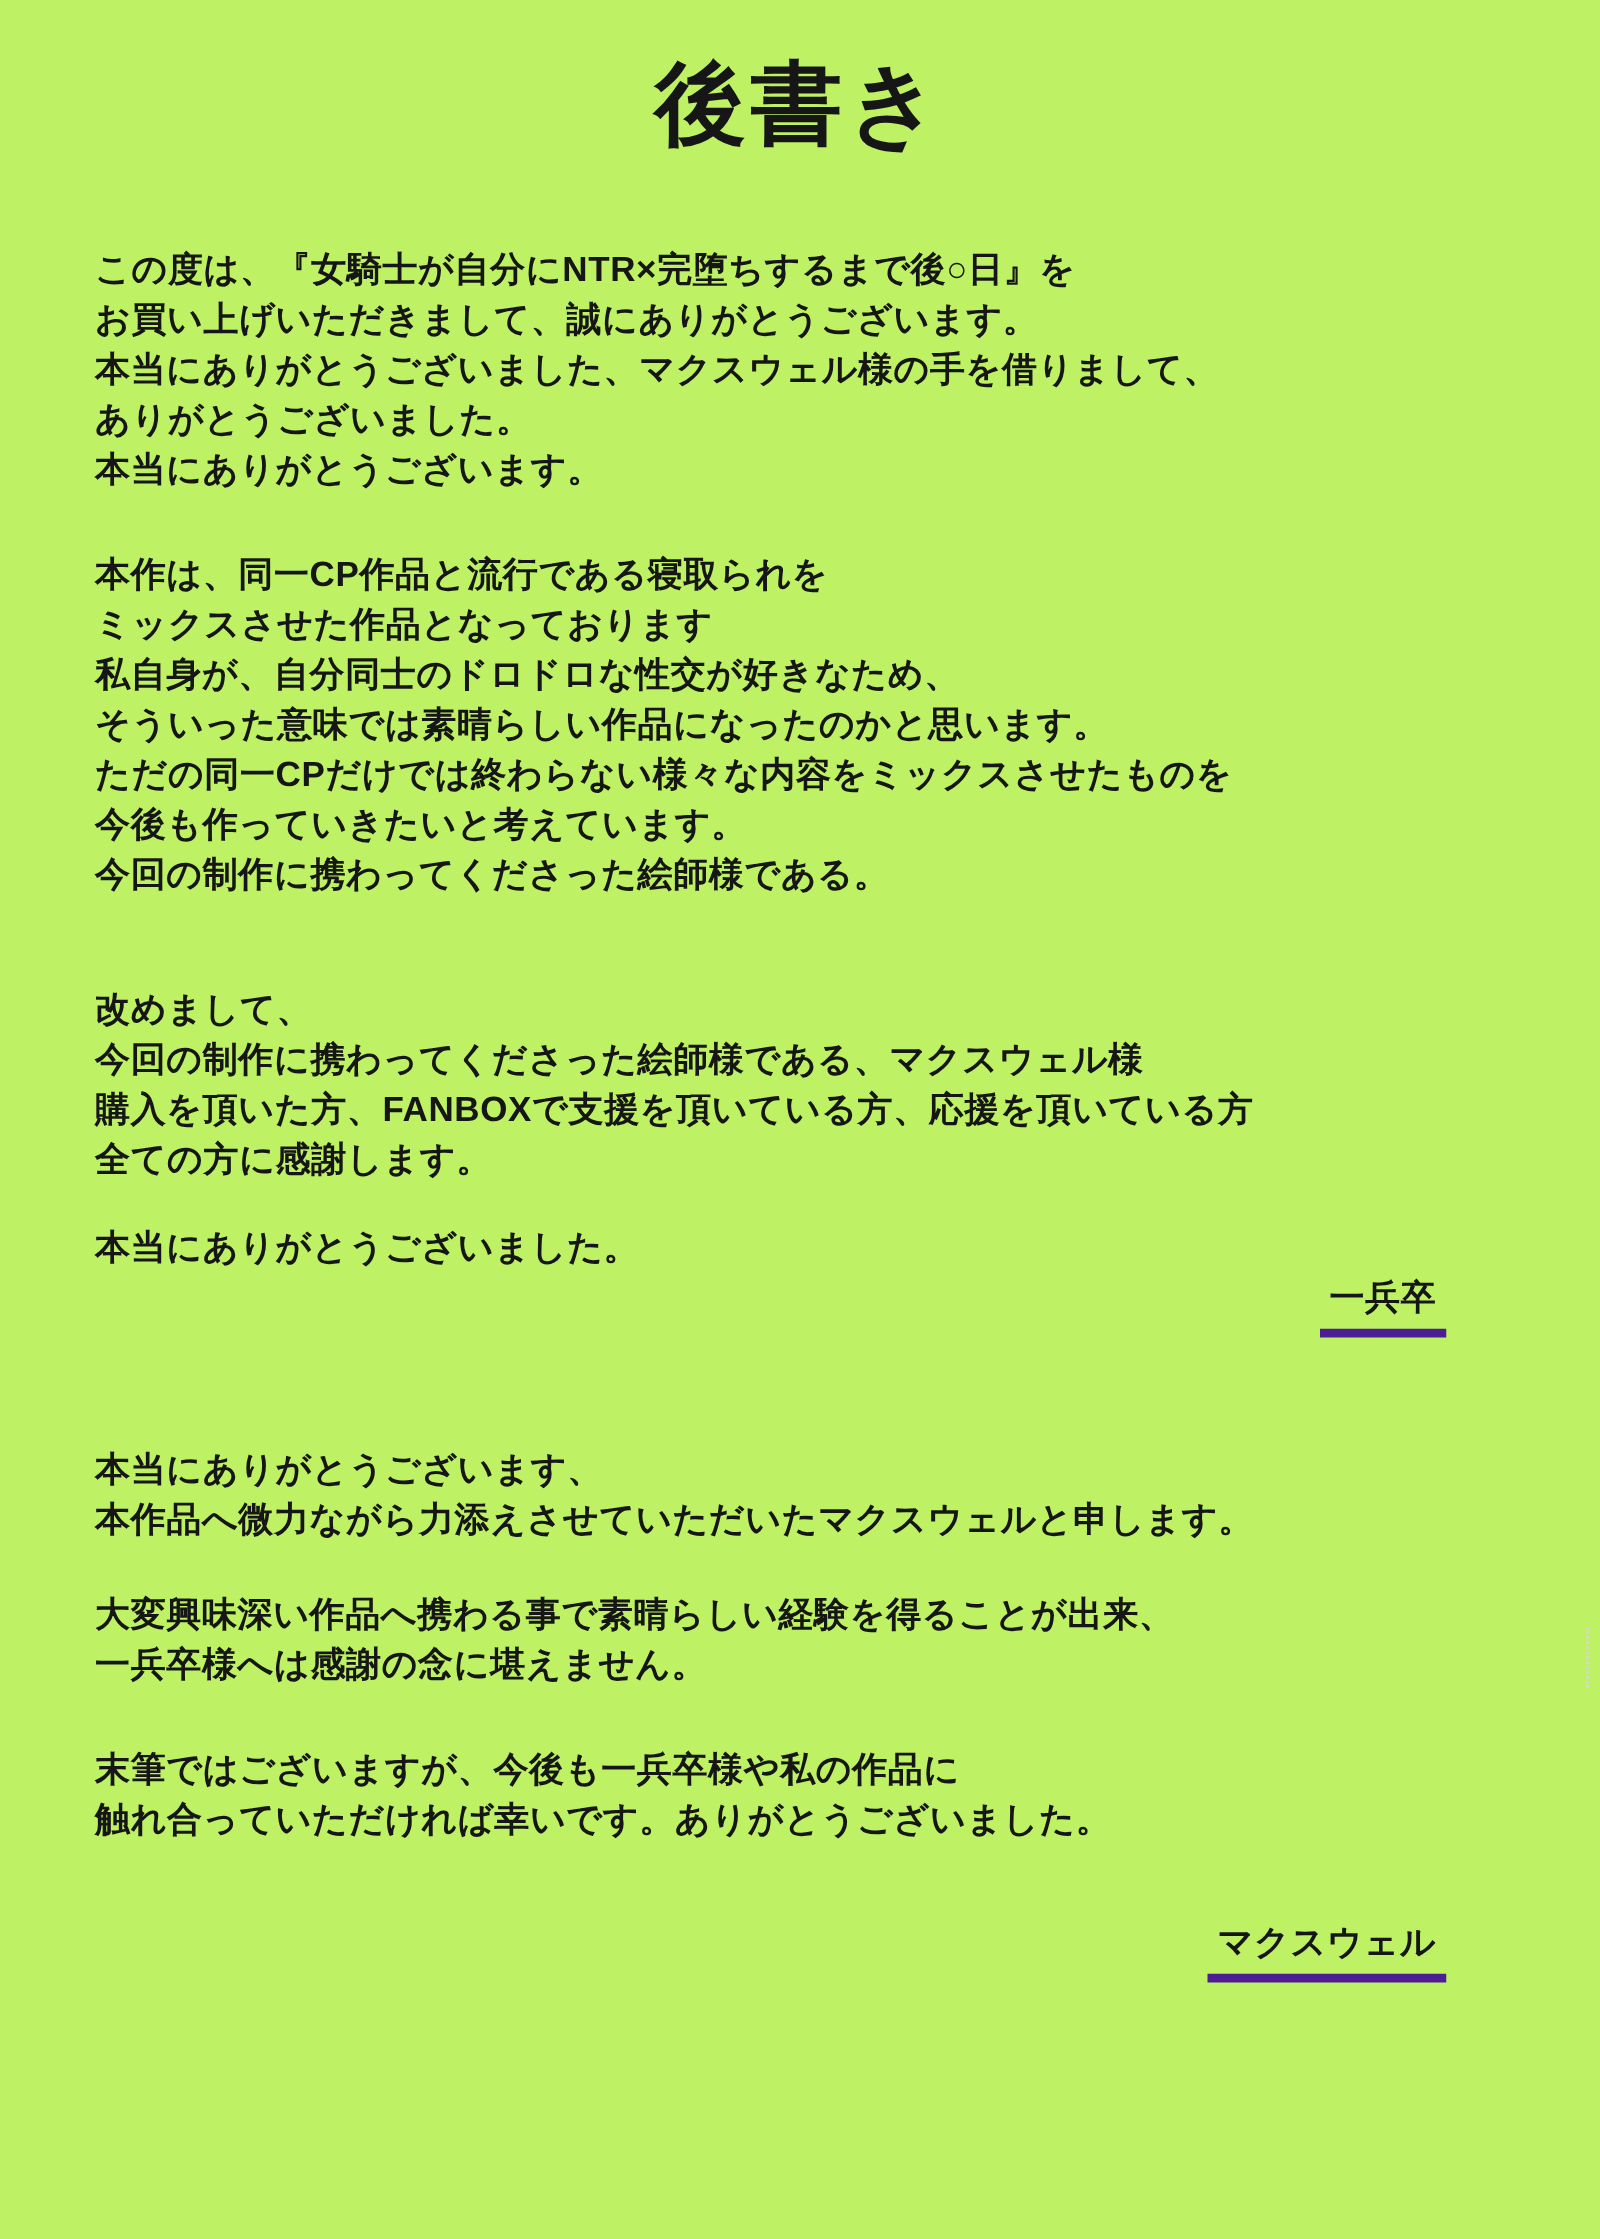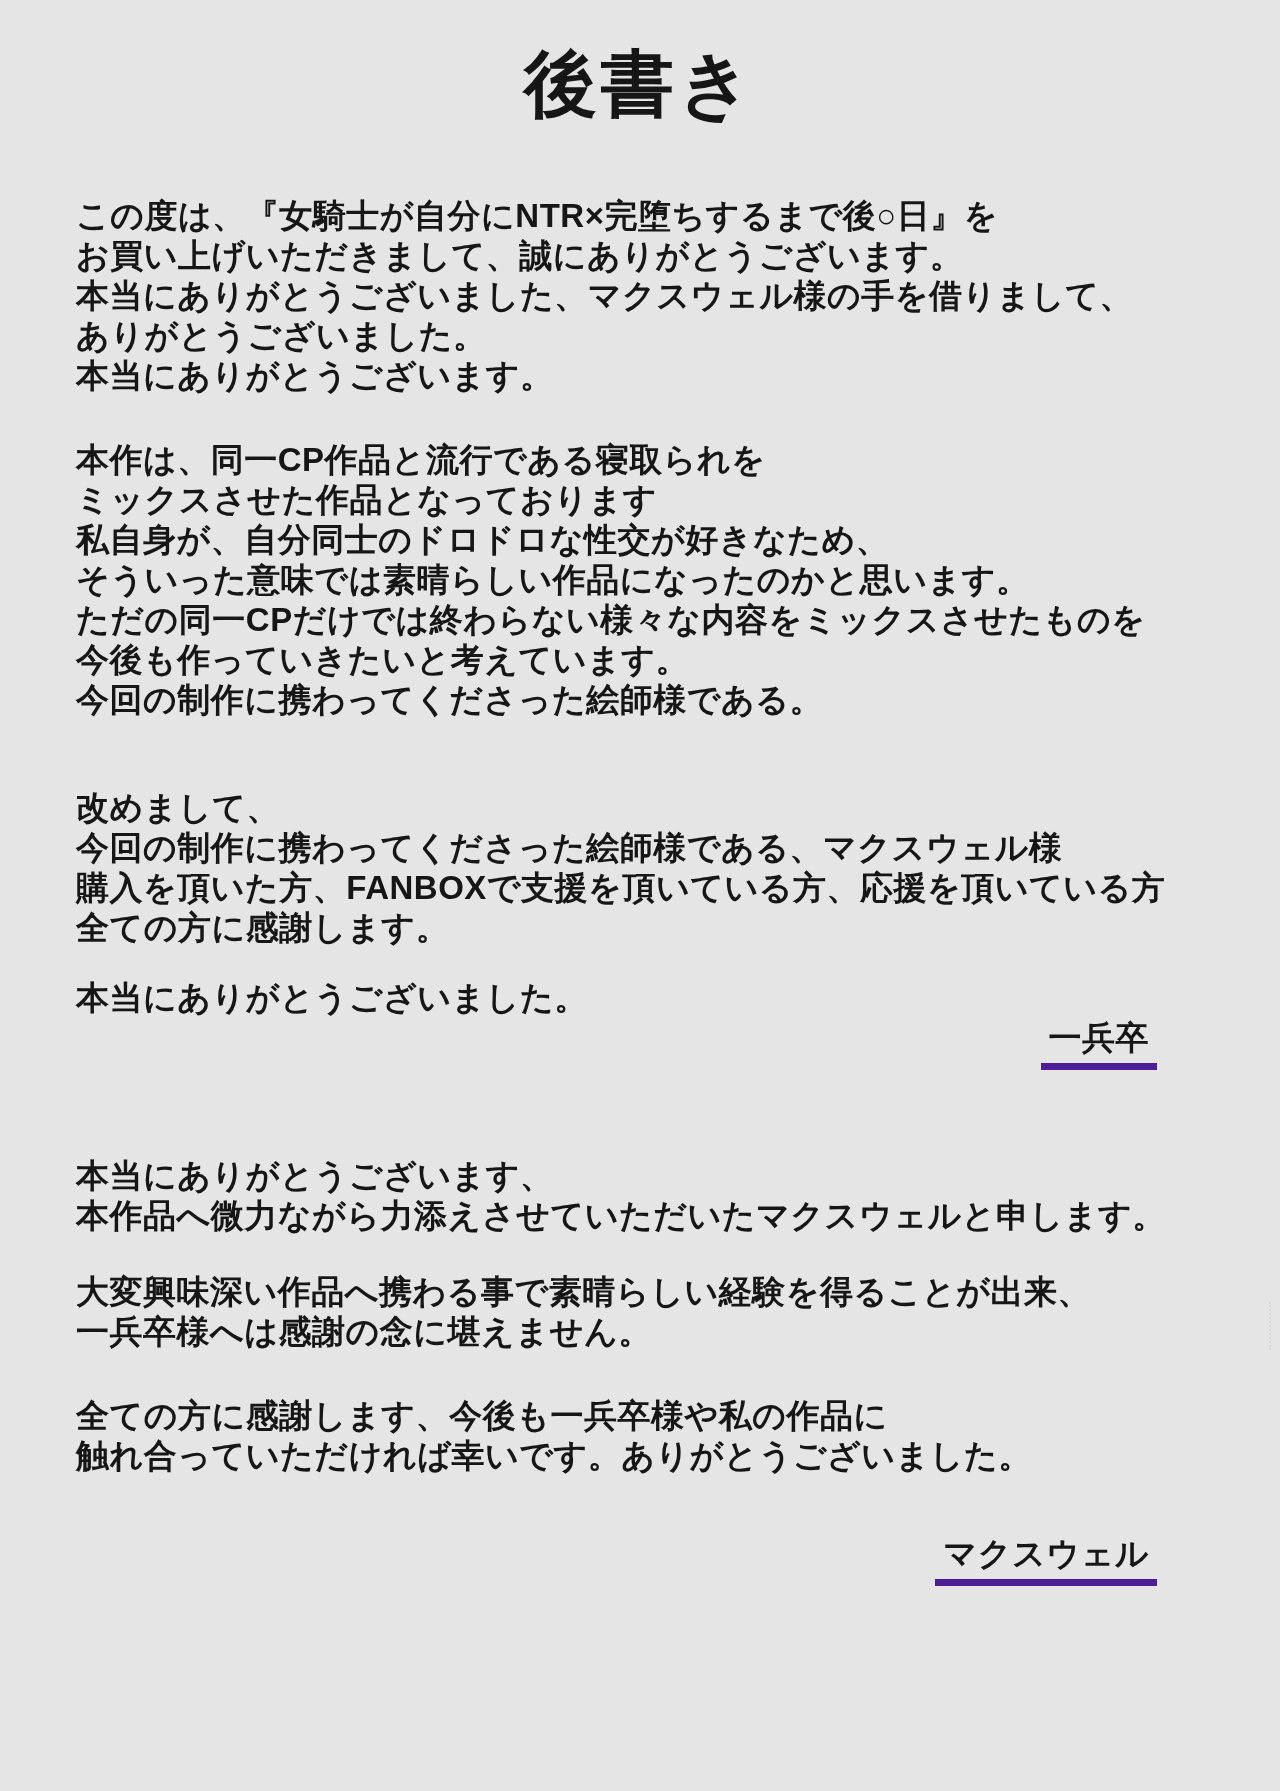--- a/index.html
+++ b/index.html
@@ -1,42 +1,42 @@
 <!DOCTYPE html>
 <html><head>
 <meta charset="utf-8">
 <style>
   html, body { margin: 0; padding: 0; background: #888; }
   .page {
     position: relative;
     width: 1280px;
     height: 1791px;
     margin: 0 auto;
-    background: #e5e5e5;
+    background: #bef264;
     color: #161616;
     font-family: "Liberation Sans", sans-serif;
     overflow: hidden;
   }
   .title {
     position: absolute;
     top: 40px;
     left: 0;
     right: 0;
     text-align: center;
     font-size: 73px;
     font-weight: 900;
     letter-spacing: 4px;
     line-height: 1.2;
   }
   .body {
     position: absolute;
     top: 196px;
     left: 76px;
     right: 58px;
-    font-size: 33px;
+    font-size: 28px;
     font-weight: 700;
     line-height: 40px;
     letter-spacing: 0.5px;
   }
   .p { margin: 0; }
   .line { white-space: nowrap; }
   .p1 { margin-bottom: 44px; }
   .p2 { margin-bottom: 68px; }
   .p3 { margin-bottom: 30px; }
   .p4 { margin-bottom: 0; }
@@ -108,21 +108,21 @@
       <div class="line">本当にありがとうございます、</div>
       <div class="line">本作品へ微力ながら力添えさせていただいたマクスウェルと申します。</div>
     </div>
 
     <div class="p p6">
       <div class="line">大変興味深い作品へ携わる事で素晴らしい経験を得ることが出来、</div>
       <div class="line">一兵卒様へは感謝の念に堪えません。</div>
     </div>
 
     <div class="p p7">
-      <div class="line">全ての方に感謝します、今後も一兵卒様や私の作品に</div>
+      <div class="line">末筆ではございますが、今後も一兵卒様や私の作品に</div>
       <div class="line">触れ合っていただければ幸いです。ありがとうございました。</div>
     </div>
 
     <div class="sig">
       <span class="sig-name">マクスウェル</span>
     </div>
 
   </div>
 
   <div class="artifact"></div>

